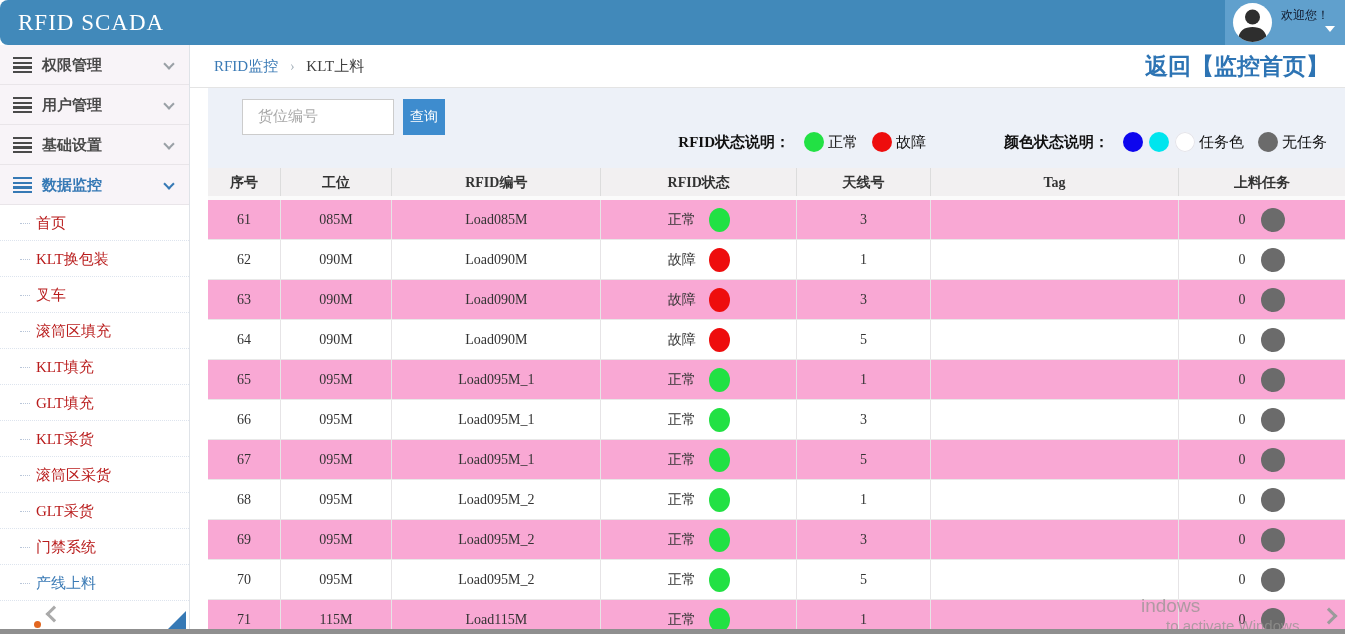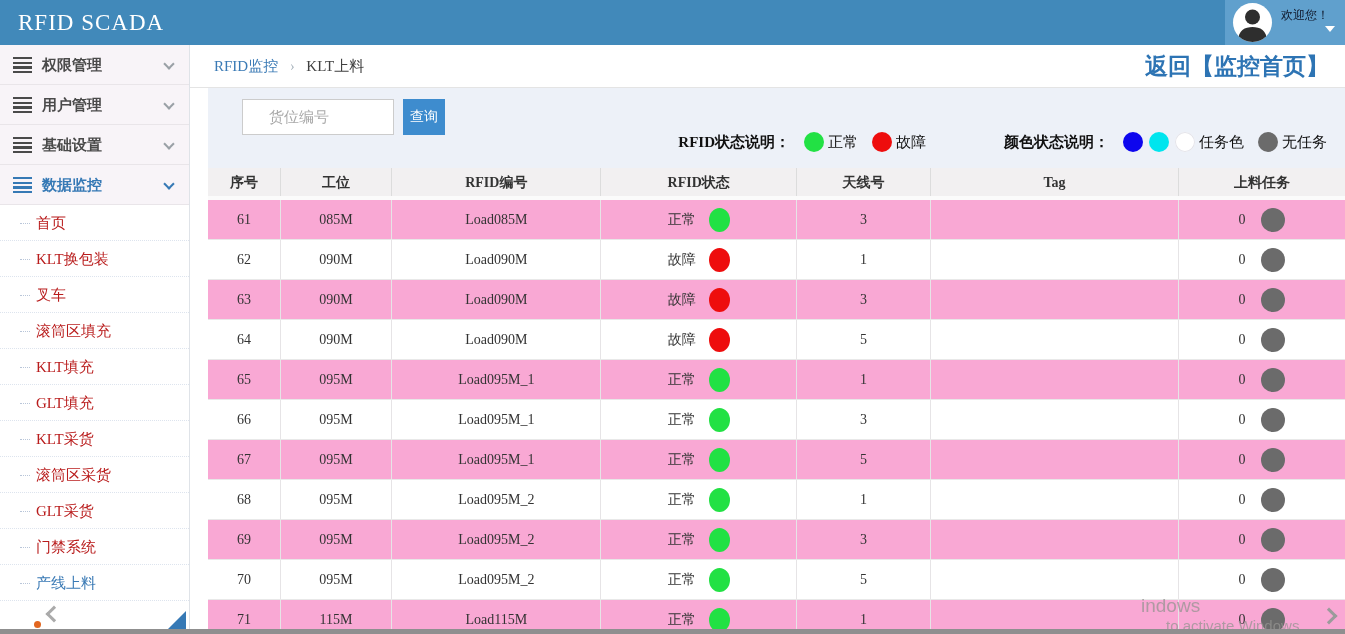--- a/index.html
+++ b/index.html
@@ -3,21 +3,21 @@
 <meta charset="utf-8">
 <style>
   * { margin:0; padding:0; box-sizing:border-box; }
   html,body { width:1345px; height:634px; }
   body {
     position:relative; overflow:hidden; background:#fff;
     font-family:"Liberation Serif","DejaVu Serif",serif; color:#333;
   }
 
   
-  .topbar { position:absolute; top:0; left:0; width:1345px; height:45px; background:#4189ba; z-index:5; }
+  .topbar { position:absolute; top:0; left:0; width:1345px; height:45px; background:#4189ba; z-index:5;border-radius:8px; }
   .topbar .brand { position:absolute; left:18px; top:0; line-height:45px; color:#fff; font-size:23px; letter-spacing:1px; }
   .topbar .userbox { position:absolute; right:0; top:0; width:120px; height:45px; background:#60a0cd; }
   .avatar { position:absolute; left:8px; top:3px; width:39px; height:39px; border-radius:50%; background:#fff; overflow:hidden; }
   .welcome { position:absolute; left:56px; top:7px; color:#0f172a; font-size:12px; }
   .caret { position:absolute; right:10px; top:26px; width:0; height:0;
            border-left:5px solid transparent; border-right:5px solid transparent; border-top:6px solid #fff; }
 
   
   .crumbbar { position:absolute; top:45px; left:190px; right:0; height:43px; background:#fff;
               border-bottom:1px solid #e4e4e4; z-index:3; }
@@ -52,21 +52,21 @@
   .sitem.active .slabel { color:#3a7ab5; }
   .tri-corner { position:absolute; right:3px; bottom:5px; width:0; height:0;
                 border-bottom:18px solid #3679b5; border-left:18px solid transparent; }
 
   
   .main { position:absolute; top:88px; left:190px; right:0; bottom:0; background:#fff; }
   .panel { position:absolute; left:18px; top:0; right:0; bottom:0; background:#edf1f8; overflow:hidden; }
 
   .toolbar { position:relative; height:80px; }
   .search-input { position:absolute; left:34px; top:11px; width:152px; height:36px; border:1px solid #ccc;
-                  background:#fff; font-size:15px; padding:0 26px; color:#333; font-family:Liberation Serif, serif; }
+                  background:#fff; font-size:15px; padding:0 15px; color:#333; font-family:Liberation Mono, monospace; }
   .search-input::placeholder { color:#a9a9a9; }
   .search-btn { position:absolute; left:195px; top:11px; width:42px; height:36px; background:#3e8cce; color:#fff;
                 border:none; font-size:14px; cursor:pointer; font-family:inherit; }
 
   .legend-row { position:absolute; top:44px; right:18px; display:flex; align-items:center; gap:78px; }
   .lg { display:flex; align-items:center; }
   .lg-title { font-size:15px; font-weight:bold; color:#111; }
   .dot { display:inline-block; width:20px; height:20px; border-radius:50%; }
   .lg .dot { margin-left:14px; }
   .lg .dot.tight { margin-left:6px; }

